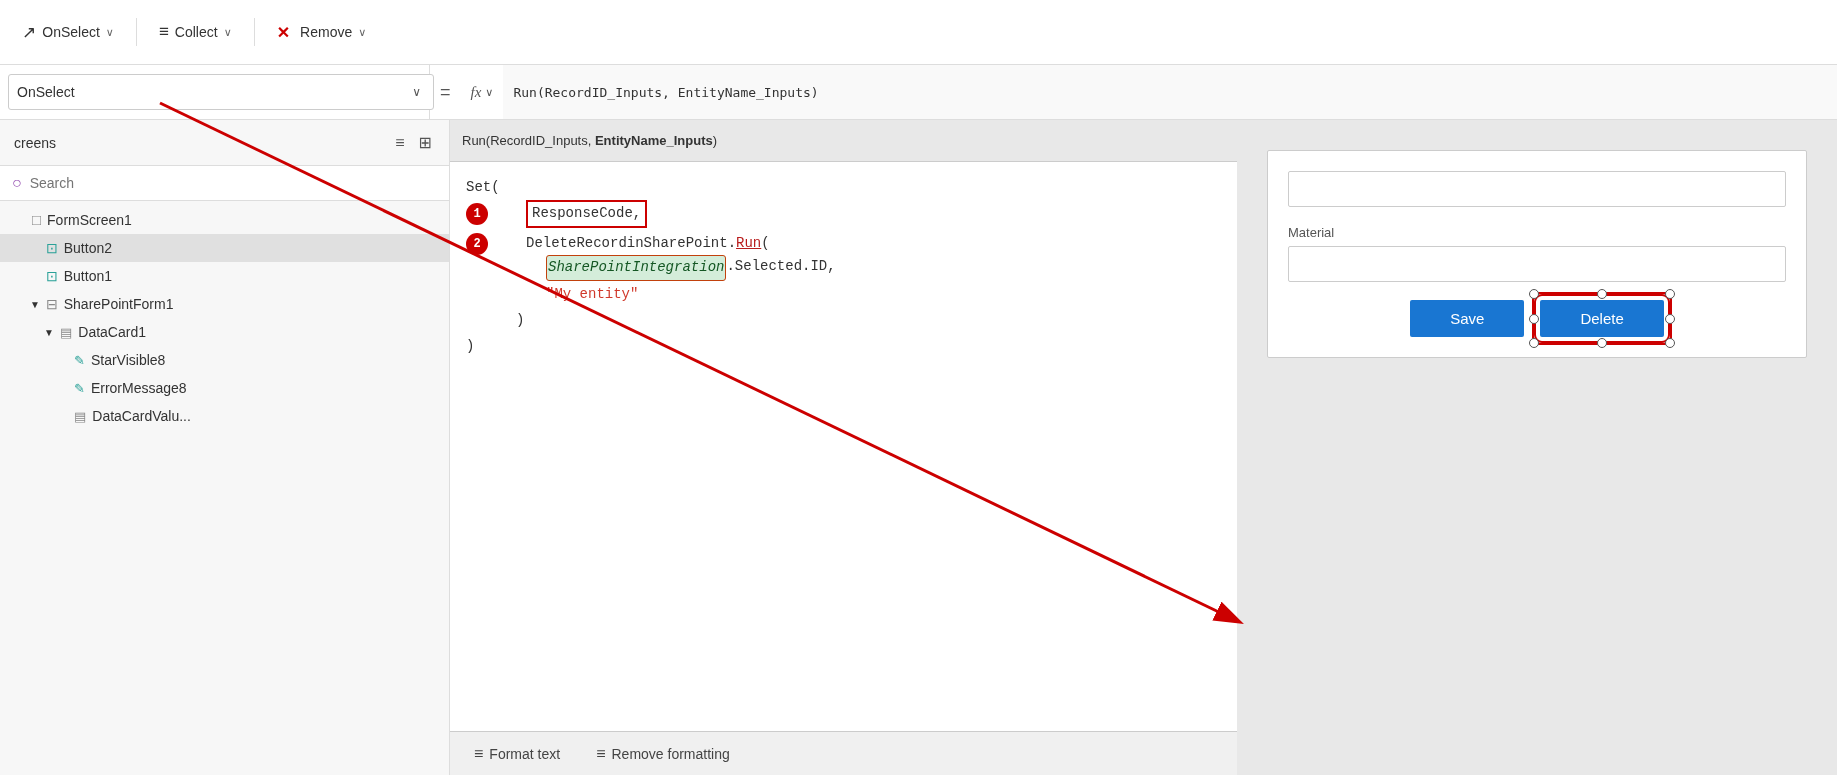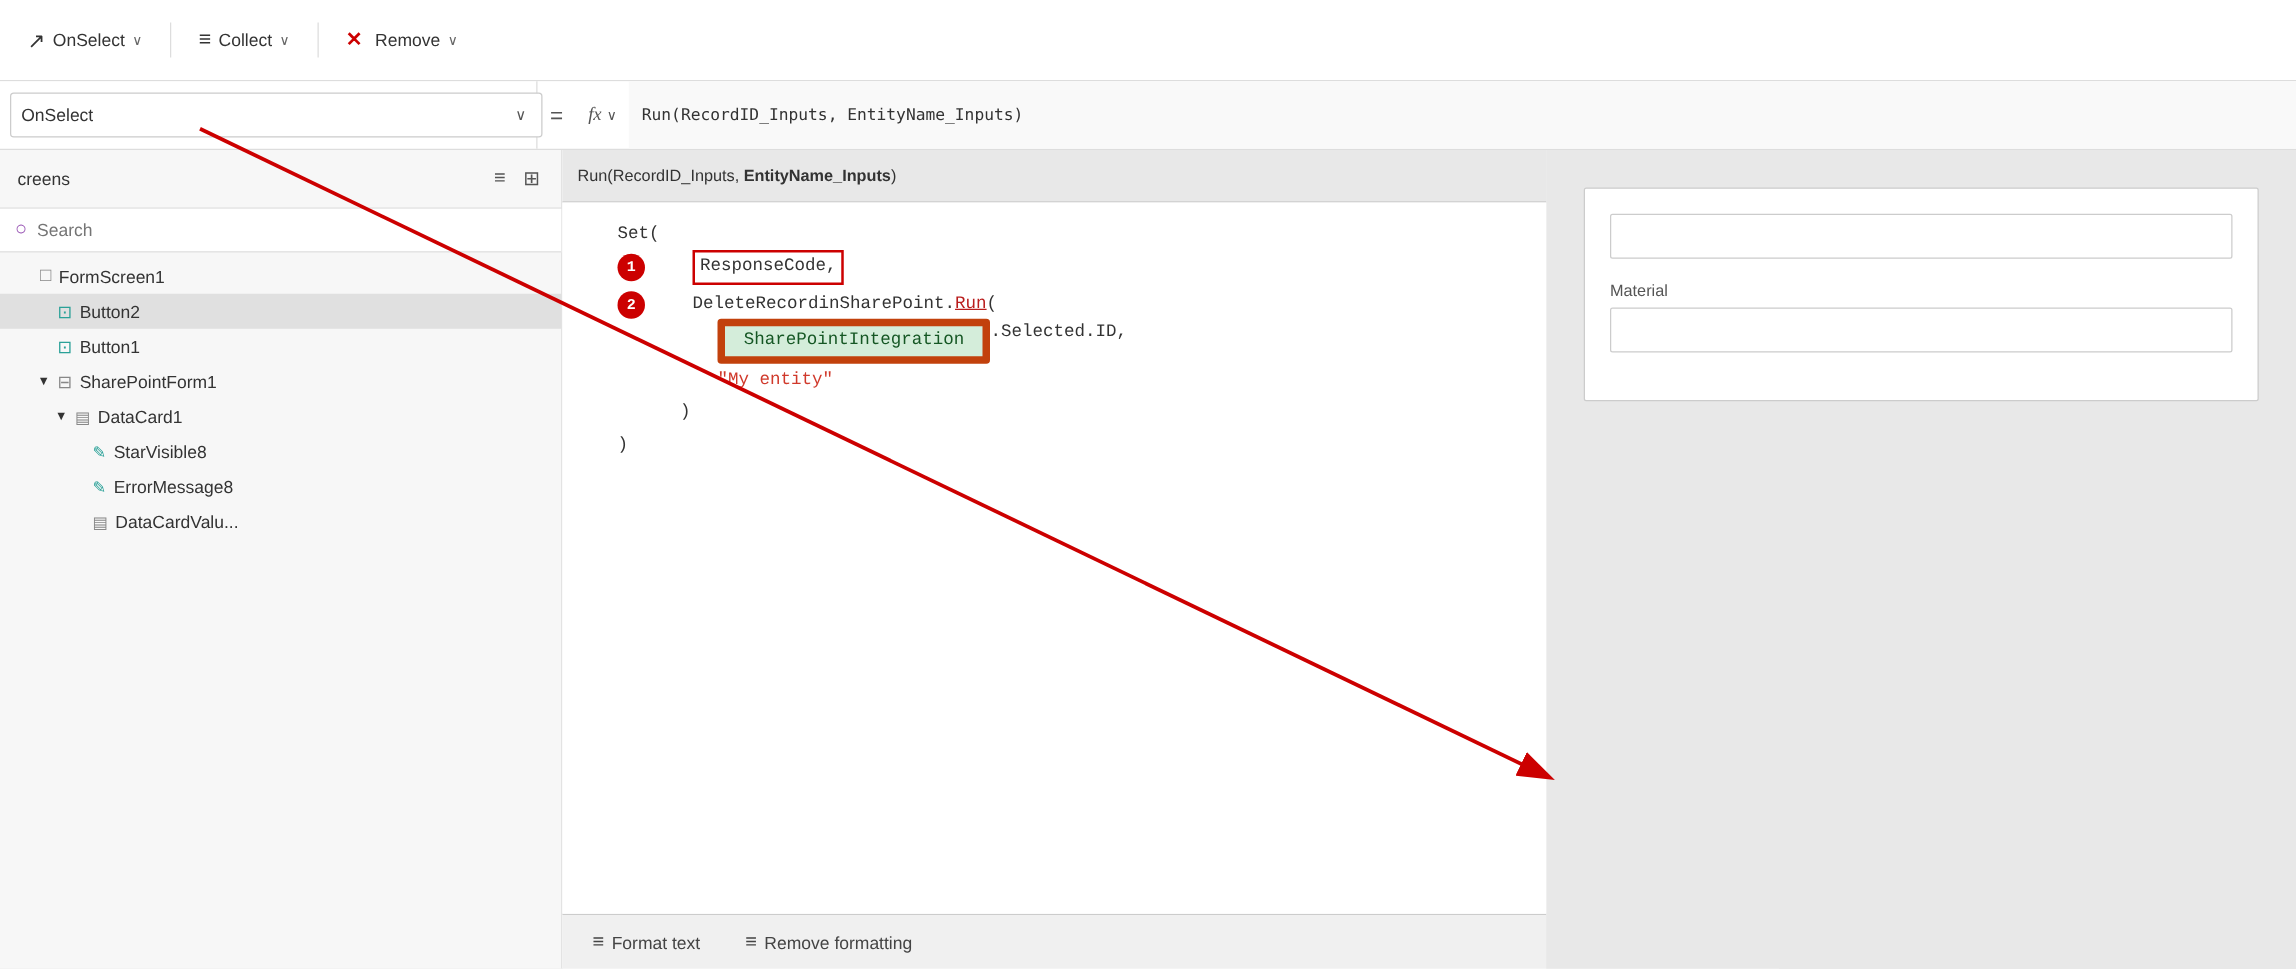--- a/index.html
+++ b/index.html
@@ -102,37 +102,37 @@
     .formula-display-bar {
       height: 42px; background: #e8e8e8; border-bottom: 1px solid #ccc;
       display: flex; align-items: center; padding: 0 12px;
       font-family: 'Segoe UI', sans-serif; font-size: 13px; color: #333;
     }
     .code-editor {
       flex: 1; padding: 14px 16px; font-family: 'Consolas', 'Courier New', monospace;
       font-size: 14px; line-height: 1.7; background: #fff; overflow: auto;
       position: relative;
     }
-    .code-line { display: flex; align-items: flex-start; margin-left: 28px; }
+    .code-line { display: flex; align-items: flex-start; }
     .badge {
       display: inline-flex; align-items: center; justify-content: center;
       width: 22px; height: 22px; border-radius: 50%; font-size: 12px; font-weight: bold;
       color: #fff; margin-right: 8px; flex-shrink: 0; margin-top: 1px;
     }
     .badge-red { background: #cc0000; }
     .code-string { color: #d0392b; }
     .code-function { color: #b91c1c; text-decoration: underline; }
     .code-plain { color: #333; }
     .code-highlight-box {
       border: 2px solid #cc0000; border-radius: 0; padding: 0 4px;
       display: inline;
     }
     .code-green-highlight {
-      background: #d4edda; border: 6px solid #c2410c; border-radius: 3px;
-      padding: 0 15px; color: #155724; 
+      background: #d4edda; border: 1px solid #c2410c; border-radius: 3px;
+      padding: 0 1px; color: #155724; font-style: italic;
     }
     .code-indent { display: inline-block; width: 30px; }
 
     
     .format-bar {
       height: 44px; background: #f0f0f0; border-top: 1px solid #ccc;
       display: flex; align-items: center; padding: 0 16px; gap: 20px;
     }
     .format-btn {
       display: flex; align-items: center; gap: 6px; cursor: pointer;
@@ -361,20 +361,37 @@
 
         <div class="form-field">
           <input class="field-input" type="text" value="" style="">
         </div>
 
         <div class="form-field">
           <label class="field-label">Material</label>
           <input class="field-input" type="text" value="" style="">
         </div>
 
+        <div class="form-buttons">
+          <button class="btn-save">Save</button>
+
+          <div class="btn-delete-wrapper" style="position:relative;">
+            <button class="btn-delete">Delete</button>
+            <div class="selection-handles">
+              <div class="handle tl"></div>
+              <div class="handle tr"></div>
+              <div class="handle bl"></div>
+              <div class="handle br"></div>
+              <div class="handle tm"></div>
+              <div class="handle bm"></div>
+              <div class="handle lm"></div>
+              <div class="handle rm"></div>
+            </div>
+          </div>
+        </div>
       </div>
     </div>
 
   </div>
 </div>
 
 <svg style="position:fixed; top:0; left:0; width:1837px; height:775px; pointer-events:none; z-index:999;">
 
   <defs>
     <marker id="arrowhead" markerWidth="10" markerHeight="7" refX="3" refY="3.5" orient="auto">

